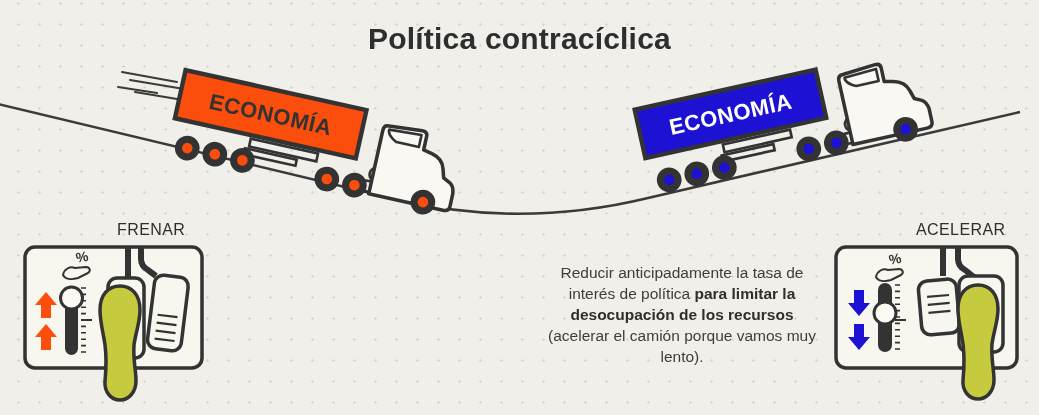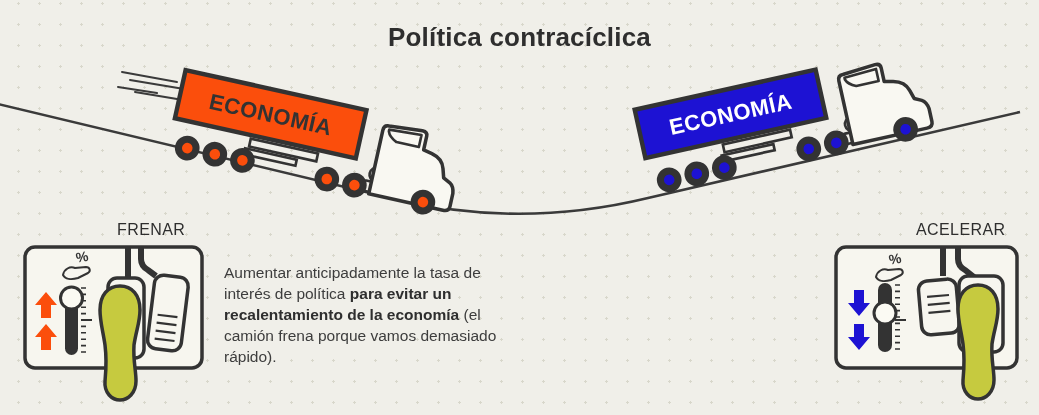--- a/index.html
+++ b/index.html
@@ -6,21 +6,21 @@
   .stage{
     position:relative;width:1039px;height:415px;overflow:hidden;
     background-color:#f0efe9;
     background-image:radial-gradient(circle,#d8d7cb 1.3px,rgba(0,0,0,0) 1.4px);
     background-size:21px 21px;background-position:8px 14px;
     font-family:"Liberation Sans",sans-serif;color:#333;
   }
   .abs{position:absolute;}
   .title{
     left:0;top:22px;width:100%;text-align:center;
-    font-size:26px;font-weight:700;color:#2e2e2e;letter-spacing:.2px;
+    font-size:30px;font-weight:700;color:#2e2e2e;letter-spacing:.2px;
   }
   .panel-label{font-size:16px;font-weight:400;color:#2e2e2e;letter-spacing:.4px;}
   .desc{font-size:15.5px;line-height:21px;color:#3d3d3d;}
   .desc b{color:#2e2e2e;}
   .truck{transform-origin:50% 50%;}
   .truck-left{left:172px;top:78px;transform:rotate(12.5deg);}
   .truck-right{left:636px;top:54px;transform:rotate(-12.5deg);}
   svg{display:block;overflow:visible;}
   .pct{font-size:14px;font-weight:700;fill:#333;}
   .trailer-label{font-size:25px;font-weight:700;letter-spacing:.5px;}
@@ -127,23 +127,20 @@
     <use href="#block-arrow-up" transform="translate(25,80)" fill="#fb4e0c"></use>
     <use href="#block-arrow-up" transform="translate(25,112)" fill="#fb4e0c"></use>
     <rect x="55" y="74" width="13" height="69" rx="6.5" fill="#333"></rect>
     <use href="#tick-col" transform="translate(71,76)"></use>
     <line x1="71" y1="108" x2="82" y2="108" stroke="#333" stroke-width="2"></line>
     <circle cx="61.5" cy="86" r="11" stroke="#333" stroke-width="3" fill="#fbfaf3"></circle>
     <use href="#hand-icon" transform="translate(52,51)"></use>
     <text class="pct" x="66" y="50" transform="rotate(-10 70 46)" font-family="Liberation Sans,sans-serif">%</text>
   </svg>
 
-  <div class="abs desc" style="left:224px;top:262px;width:280px;text-align:left;">
-    <span>Aumentar anticipadamente la tasa de interés de política </span><b>para evitar un recalentamiento de la economía</b><span> (el camión frena porque vamos demasiado rápido).</span>
-  </div>
 
   <div class="abs panel-label" style="left:916px;top:221px;">ACELERAR</div>
 
   <svg class="abs" style="left:825px;top:212px;" width="214" height="203" viewBox="0 0 214 203">
     <rect x="11" y="35" width="181" height="121" rx="10" stroke="#333" stroke-width="3.5" fill="#f7f6ef"></rect>
     <g stroke="#333" stroke-width="6" fill="none">
       <path d="M118,35 V64"></path>
       <path d="M133,35 v12 q0,7 7,11 l9,7"></path>
     </g>
     <g transform="rotate(-5 113 95)">
@@ -155,14 +152,17 @@
     <use href="#block-arrow-down" transform="translate(23,78)" fill="#1d12d3"></use>
     <use href="#block-arrow-down" transform="translate(23,112)" fill="#1d12d3"></use>
     <rect x="53" y="71" width="14" height="69" rx="7" fill="#333"></rect>
     <use href="#tick-col" transform="translate(70,73)"></use>
     <line x1="70" y1="108" x2="81" y2="108" stroke="#333" stroke-width="2"></line>
     <circle cx="60" cy="101" r="11" stroke="#333" stroke-width="3" fill="#fbfaf3"></circle>
     <use href="#hand-icon" transform="translate(50,53)"></use>
     <text class="pct" x="64" y="52" transform="rotate(-10 68 48)" font-family="Liberation Sans,sans-serif">%</text>
   </svg>
 
+  <div class="abs desc" style="left:538px;top:262px;width:288px;text-align:center;">
+    <span>Reducir anticipadamente la tasa de interés de política </span><b>para limitar la desocupación de los recursos</b><span> (acelerar el camión porque vamos muy lento).</span>
+  </div>
 
 </div>
 
 </body></html>

